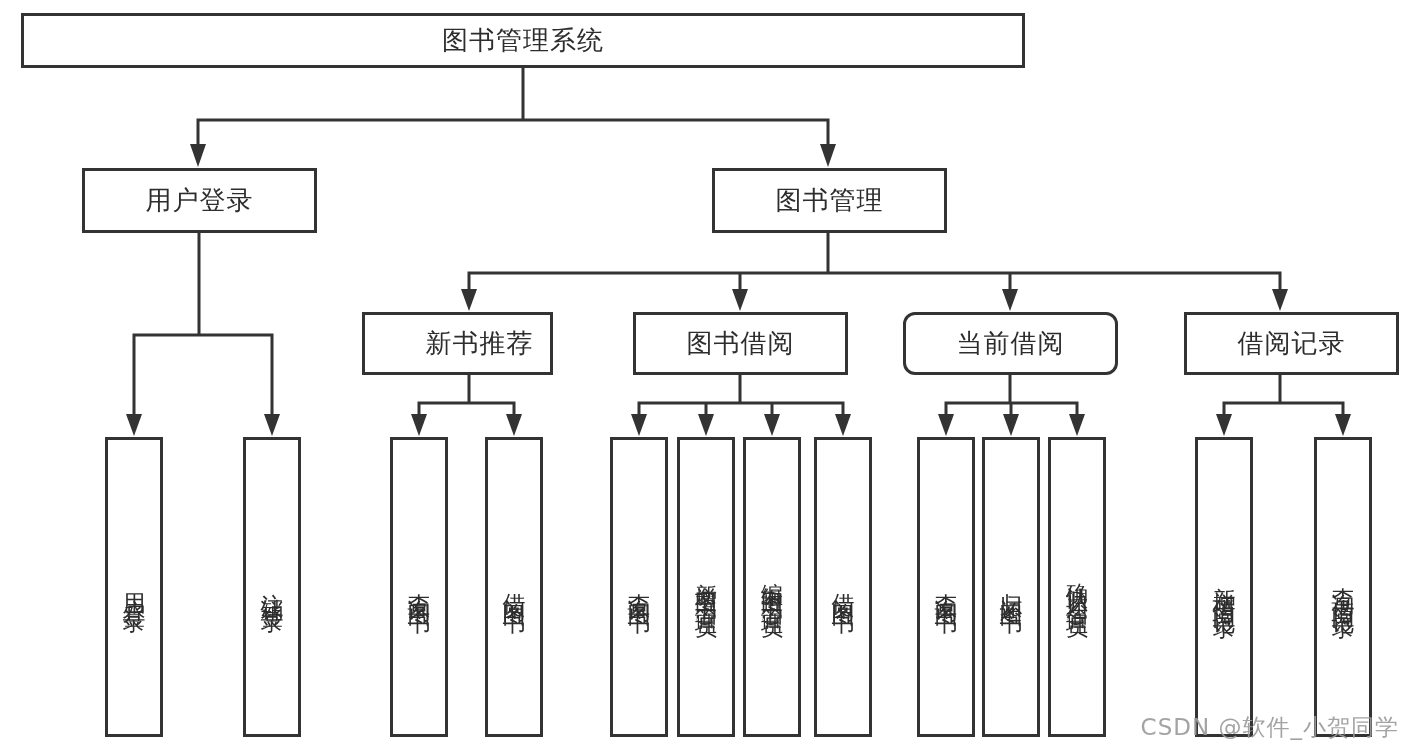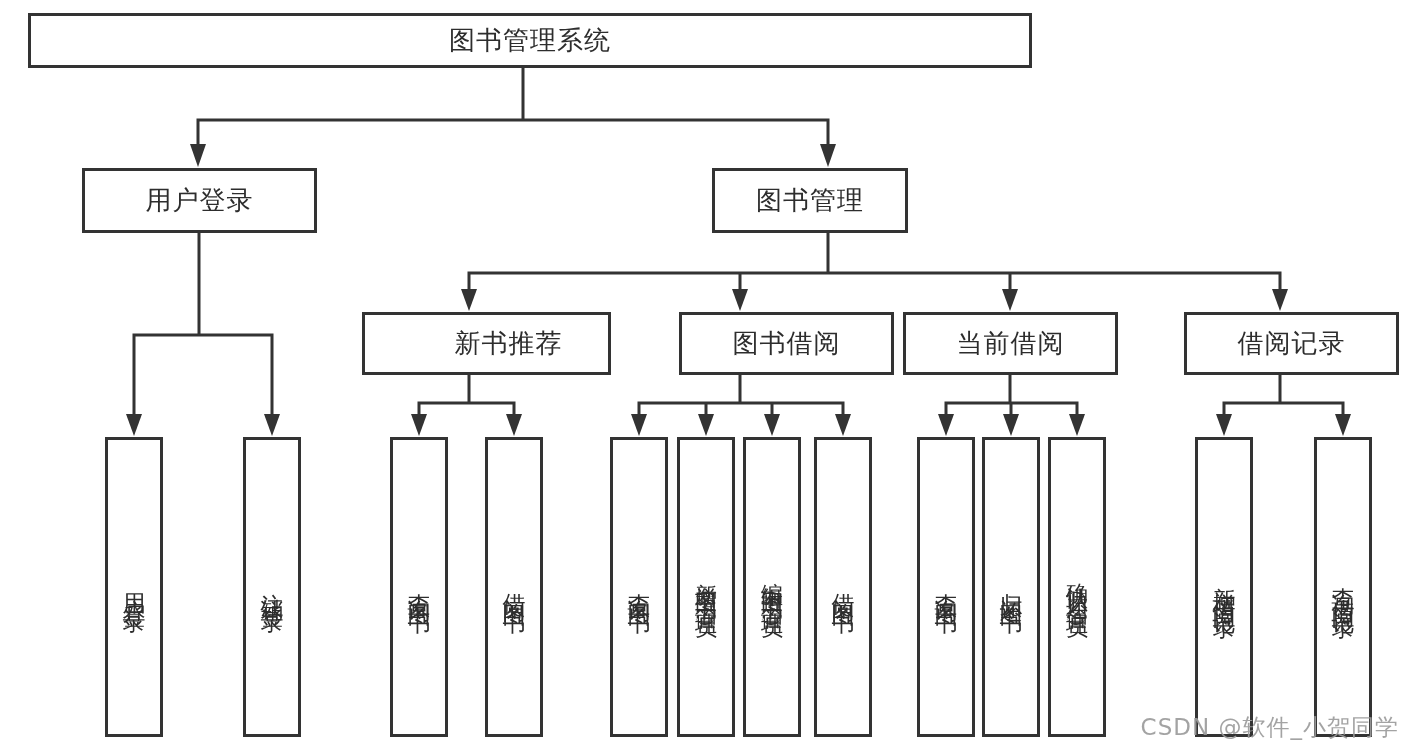--- a/index.html
+++ b/index.html
@@ -99,38 +99,38 @@
       <polygon points="772,436 764,414 780,414"></polygon>
       <polygon points="843,436 835,414 851,414"></polygon>
       <polygon points="946,436 938,414 954,414"></polygon>
       <polygon points="1011,436 1003,414 1019,414"></polygon>
       <polygon points="1077,436 1069,414 1085,414"></polygon>
       <polygon points="1224,436 1216,414 1232,414"></polygon>
       <polygon points="1343,436 1335,414 1351,414"></polygon>
     </g>
   </svg>
 
-  <div class="node" style="left:21px; top:13px; width:1004px; height:55px;margin-left:7px;">
+  <div class="node" style="left:21px; top:13px; width:1004px; height:55px;">
     <span class="h-label">图书管理系统</span>
   </div>
 
   <div class="node" style="left:82px; top:168px; width:235px; height:65px;">
     <span class="h-label">用户登录</span>
   </div>
-  <div class="node" style="left:712px; top:168px; width:196px; height:65px;">
+  <div class="node" style="left:712px; top:168px; width:235px; height:65px;">
     <span class="h-label">图书管理</span>
   </div>
 
-  <div class="node" style="left:362px; top:312px; width:249px; height:63px;padding-left:44px;">
+  <div class="node" style="left:362px; top:312px; width:191px; height:63px;padding-left:44px;">
     <span class="h-label">新书推荐</span>
   </div>
-  <div class="node" style="left:633px; top:312px; width:215px; height:63px;margin-left:46px;">
+  <div class="node" style="left:633px; top:312px; width:215px; height:63px;">
     <span class="h-label">图书借阅</span>
   </div>
-  <div class="node" style="left:903px; top:312px; width:215px; height:63px;">
+  <div class="node" style="left:903px; top:312px; width:215px; height:63px;border-radius:12px;">
     <span class="h-label">当前借阅</span>
   </div>
   <div class="node" style="left:1172px; top:312px; width:215px; height:63px;margin-left:12px;">
     <span class="h-label">借阅记录</span>
   </div>
 
   <div class="node leaf" style="left:105px; top:437px; width:58px; height:300px;">
     <span class="v-label">用户登录</span>
   </div>
   <div class="node leaf" style="left:243px; top:437px; width:58px; height:300px;">

